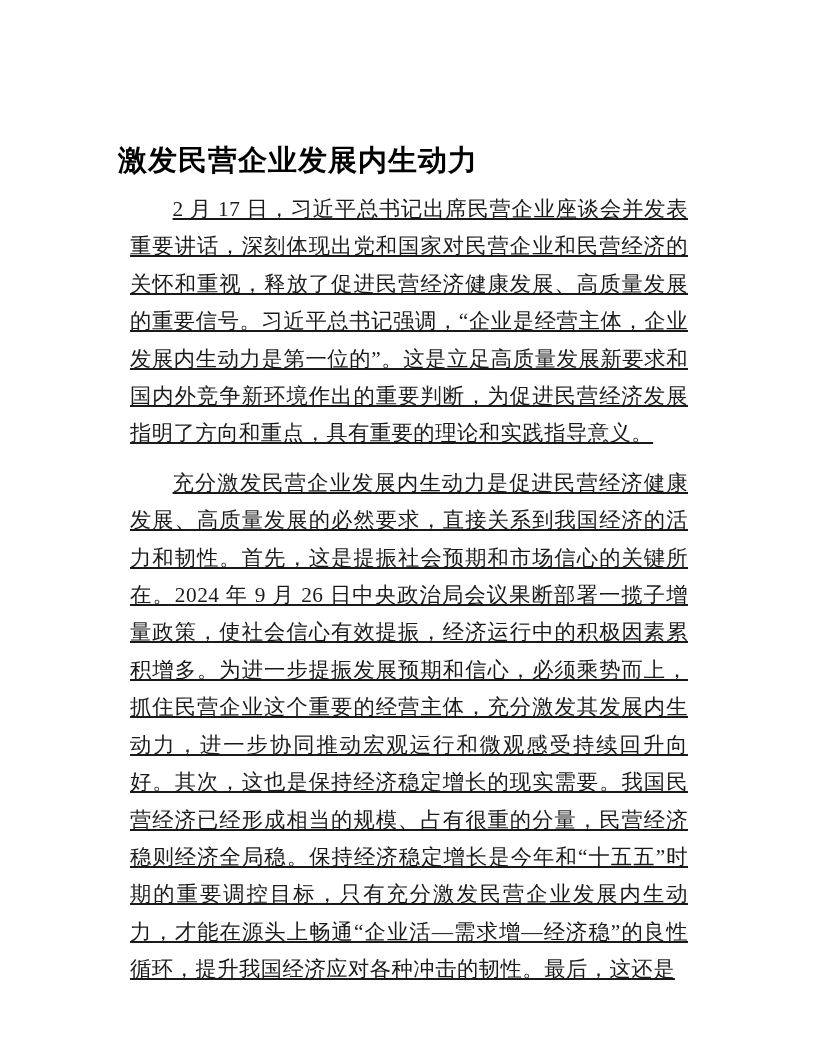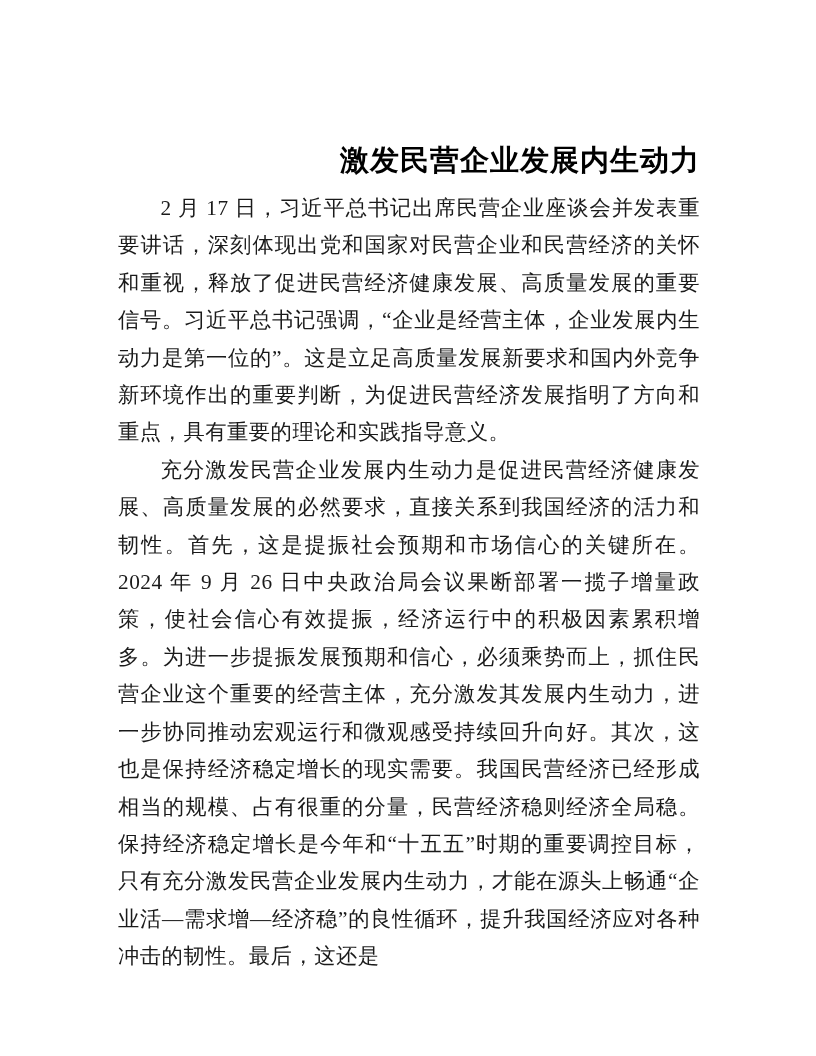--- a/index.html
+++ b/index.html
@@ -20,34 +20,35 @@
     position: absolute;
     left: 118px;
     top: 141px;
     width: 582px;
   }
   .doc-title {
     font-family: "Liberation Sans", sans-serif;
     font-weight: 700;
     font-size: 29px;
     line-height: 38px;
-    text-align: right;
+    text-align: left;
     letter-spacing: 1px;
     margin: 0 0 11px 0;
     color: #000000;
   }
   .doc-paragraph {
     font-size: 21.3px;
     line-height: 37.4px;
     text-align: justify;
     text-align-last: left;
     text-indent: 2em;
-    margin: 0;
+    margin: 12px;
     color: #1a1a1a;
     letter-spacing: 0.5px;
+    text-decoration: underline;
   }
 </style>
 </head>
 <body>
 
 <div class="page">
   <div class="content">
     <h1 class="doc-title">激发民营企业发展内生动力</h1>
     <p class="doc-paragraph">2 月 17 日，习近平总书记出席民营企业座谈会并发表重要讲话，深刻体现出党和国家对民营企业和民营经济的关怀和重视，释放了促进民营经济健康发展、高质量发展的重要信号。习近平总书记强调，“企业是经营主体，企业发展内生动力是第一位的”。这是立足高质量发展新要求和国内外竞争新环境作出的重要判断，为促进民营经济发展指明了方向和重点，具有重要的理论和实践指导意义。</p>
     <p class="doc-paragraph">充分激发民营企业发展内生动力是促进民营经济健康发展、高质量发展的必然要求，直接关系到我国经济的活力和韧性。首先，这是提振社会预期和市场信心的关键所在。2024 年 9 月 26 日中央政治局会议果断部署一揽子增量政策，使社会信心有效提振，经济运行中的积极因素累积增多。为进一步提振发展预期和信心，必须乘势而上，抓住民营企业这个重要的经营主体，充分激发其发展内生动力，进一步协同推动宏观运行和微观感受持续回升向好。其次，这也是保持经济稳定增长的现实需要。我国民营经济已经形成相当的规模、占有很重的分量，民营经济稳则经济全局稳。保持经济稳定增长是今年和“十五五”时期的重要调控目标，只有充分激发民营企业发展内生动力，才能在源头上畅通“企业活—需求增—经济稳”的良性循环，提升我国经济应对各种冲击的韧性。最后，这还是</p>

